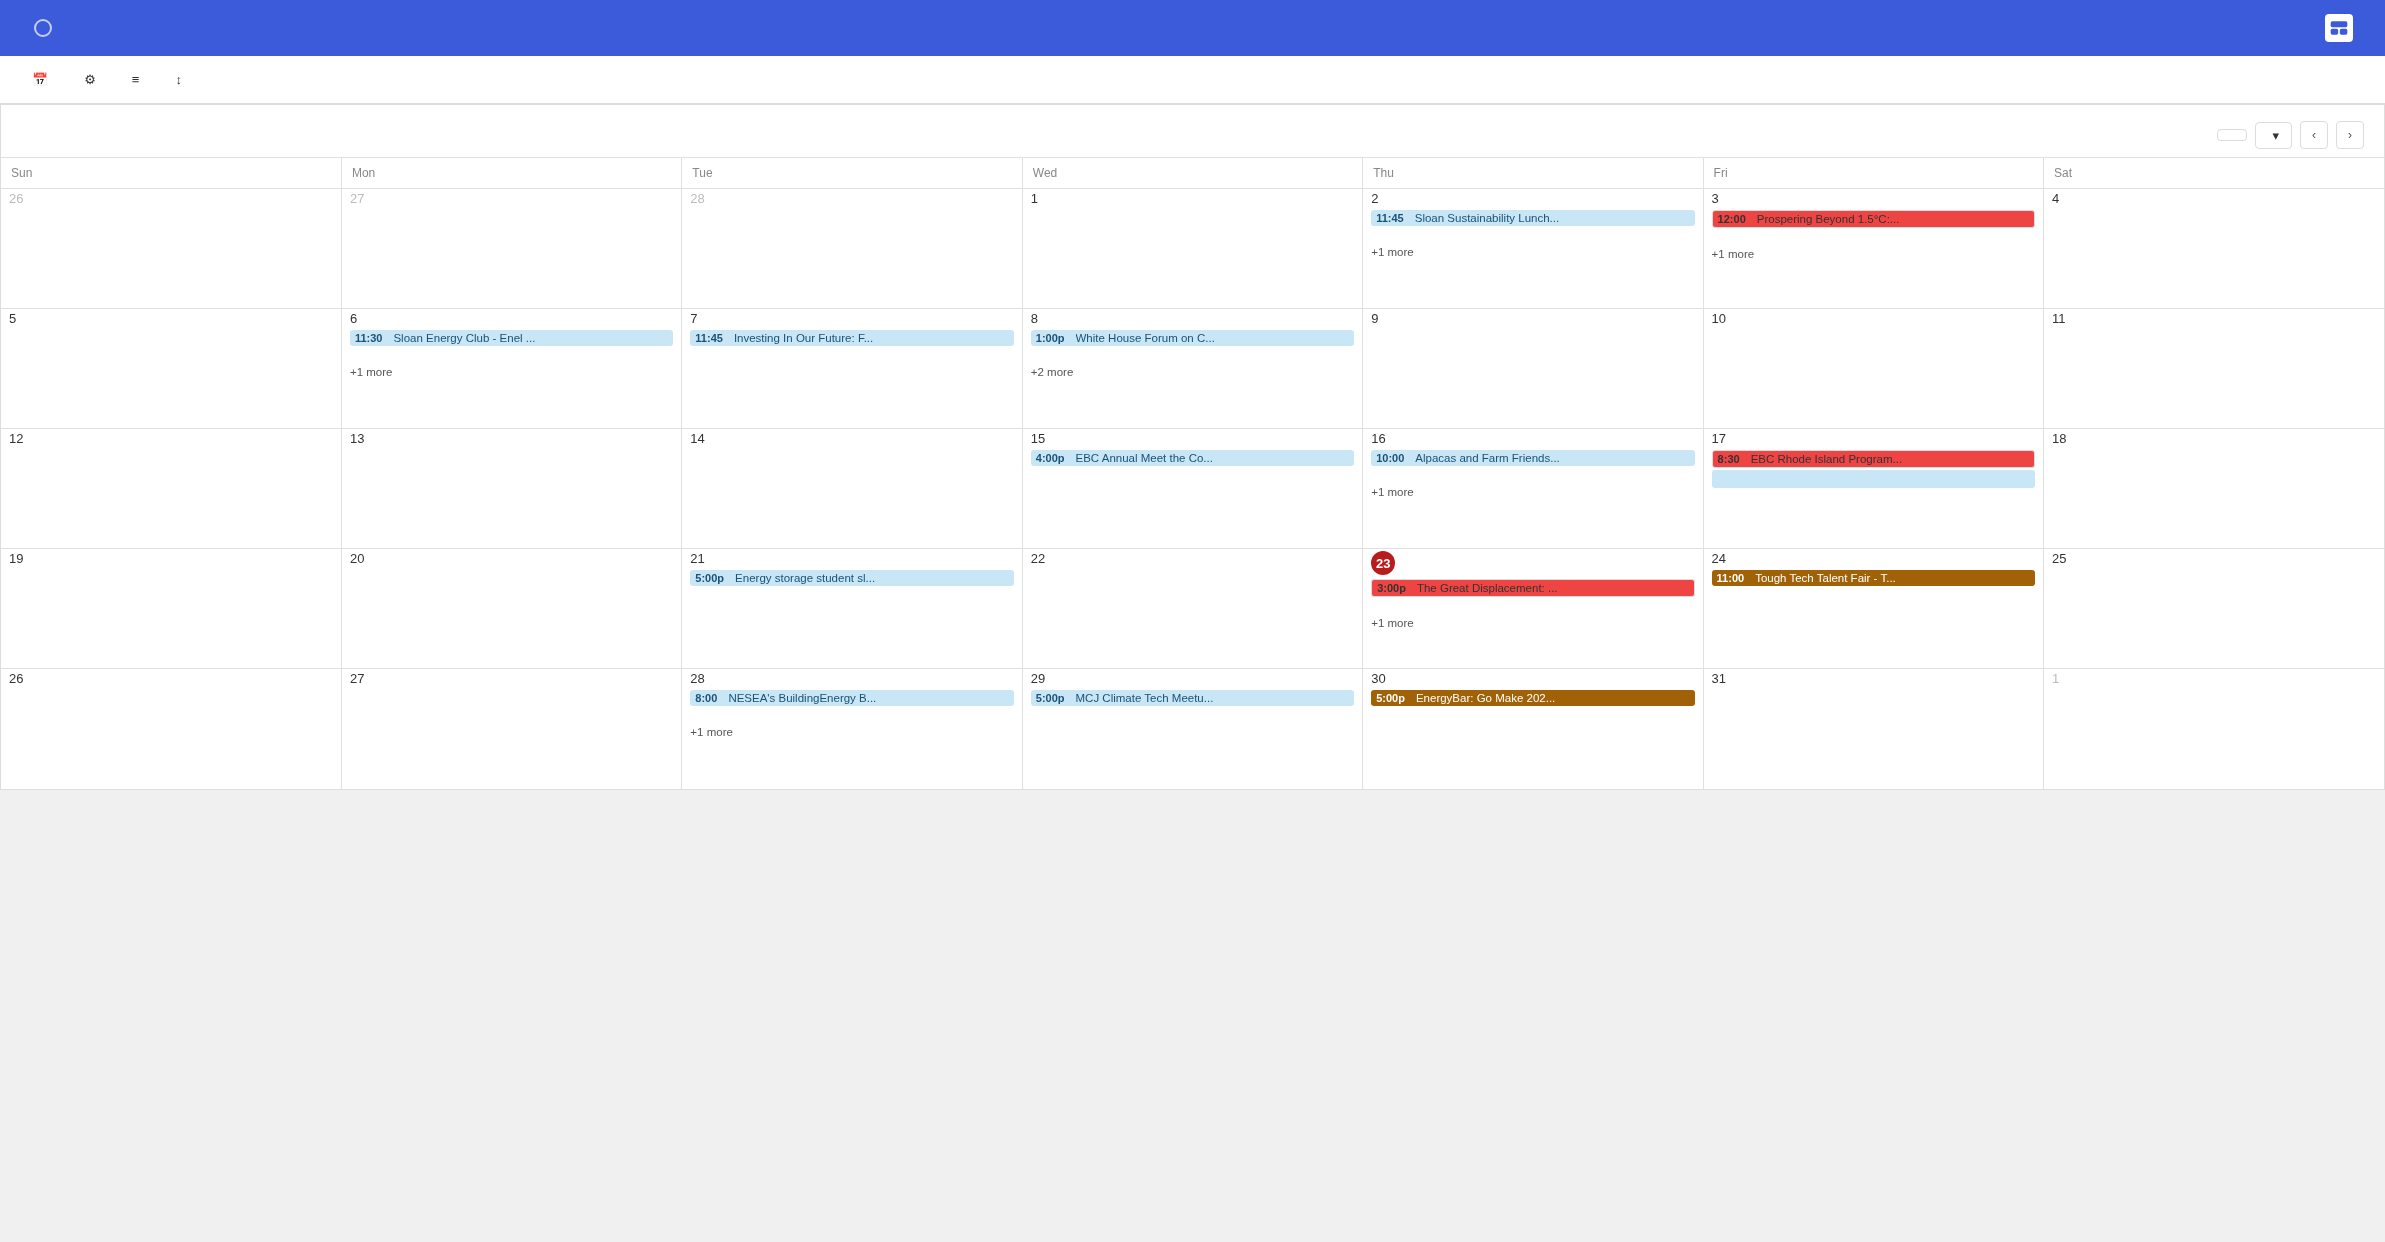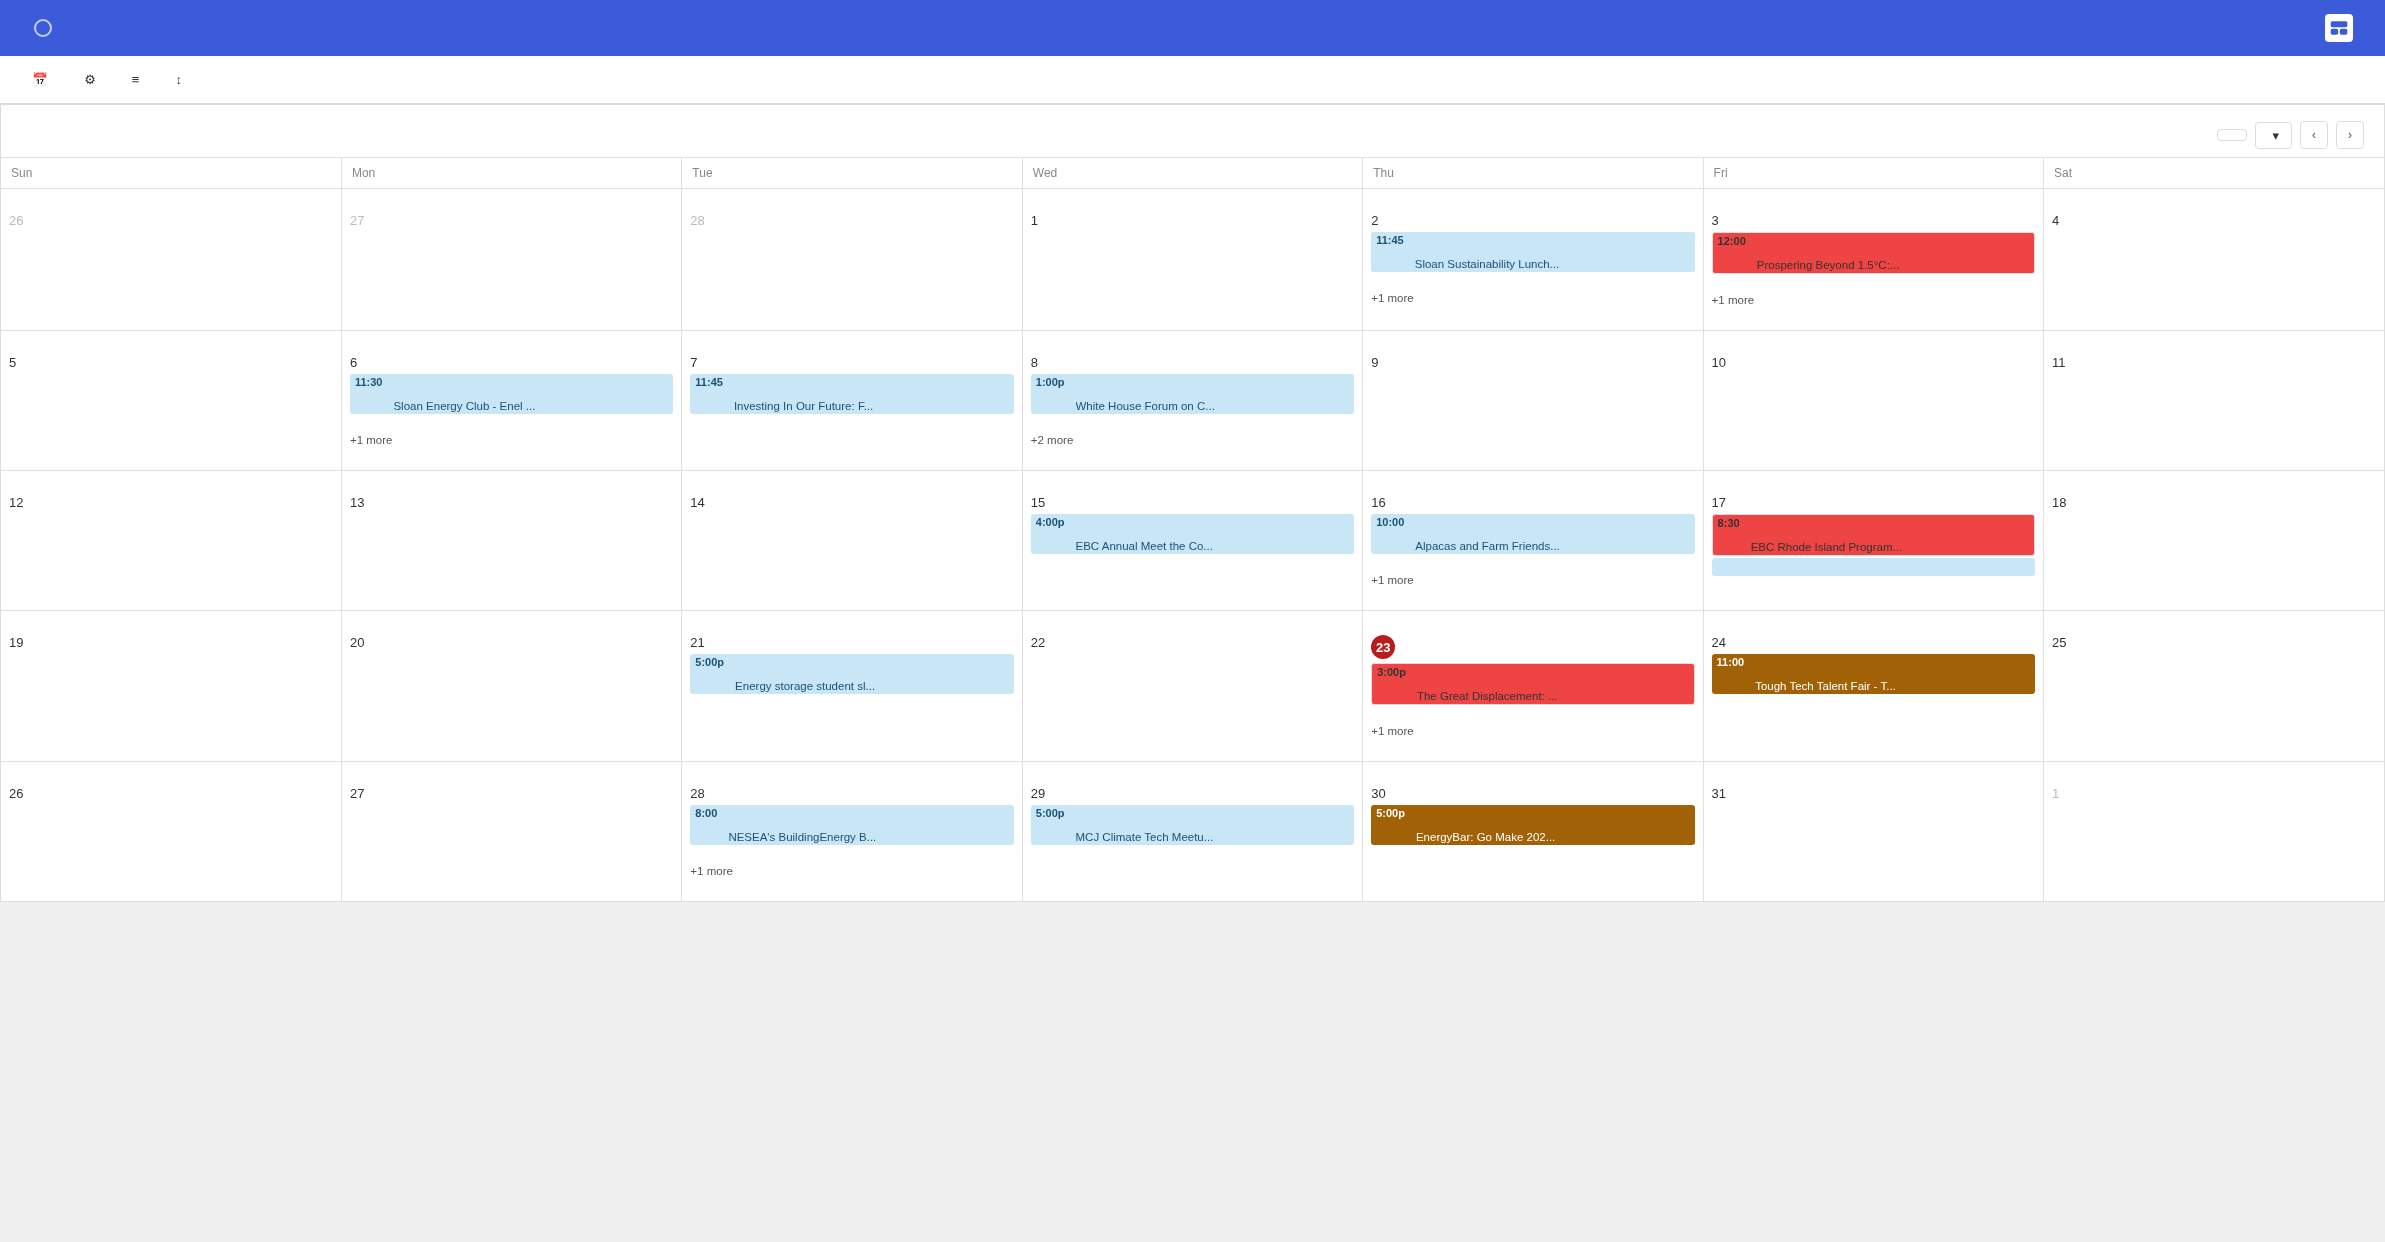--- a/index.html
+++ b/index.html
@@ -140,21 +140,21 @@
       color: #888;
       border-bottom: 1px solid #e0e0e0;
       border-right: 1px solid #e0e0e0;
     }
     .day-header:last-child { border-right: none; }
 
     .day-cell {
       vertical-align: top;
       border-right: 1px solid #e0e0e0;
       border-bottom: 1px solid #e0e0e0;
-      padding: 24px 8px;
+      padding: 2px 8px;
       height: 120px;
       width: 14.28%;
     }
     .day-cell:last-child { border-right: none; }
     tr:last-child .day-cell { border-bottom: none; }
 
     .day-num {
       font-size: 13px;
       color: #333;
       margin-bottom: 4px;
@@ -184,21 +184,21 @@
       text-overflow: ellipsis;
       cursor: pointer;
       display: flex;
       gap: 11px;
     }
     .event-time {
       font-weight: 600;
       flex-shrink: 0;
       font-size: 11px;
     }
-    .event-title { overflow: hidden; text-overflow: ellipsis; white-space: nowrap; margin-top: 24px; }
+    .event-title { overflow: hidden; text-overflow: ellipsis; white-space: nowrap; }
 
     .event.light-blue { background: #c8e6f5; color: #1a5276; }
     .event.green { background: #a16207; color: white; }
     .event.white-border { background: #ef4444; color: #333; border: 1px solid #ddd; }
 
     .more-link {
       font-size: 11.5px;
       color: #555;
       cursor: pointer;
       margin-top: 20px;

